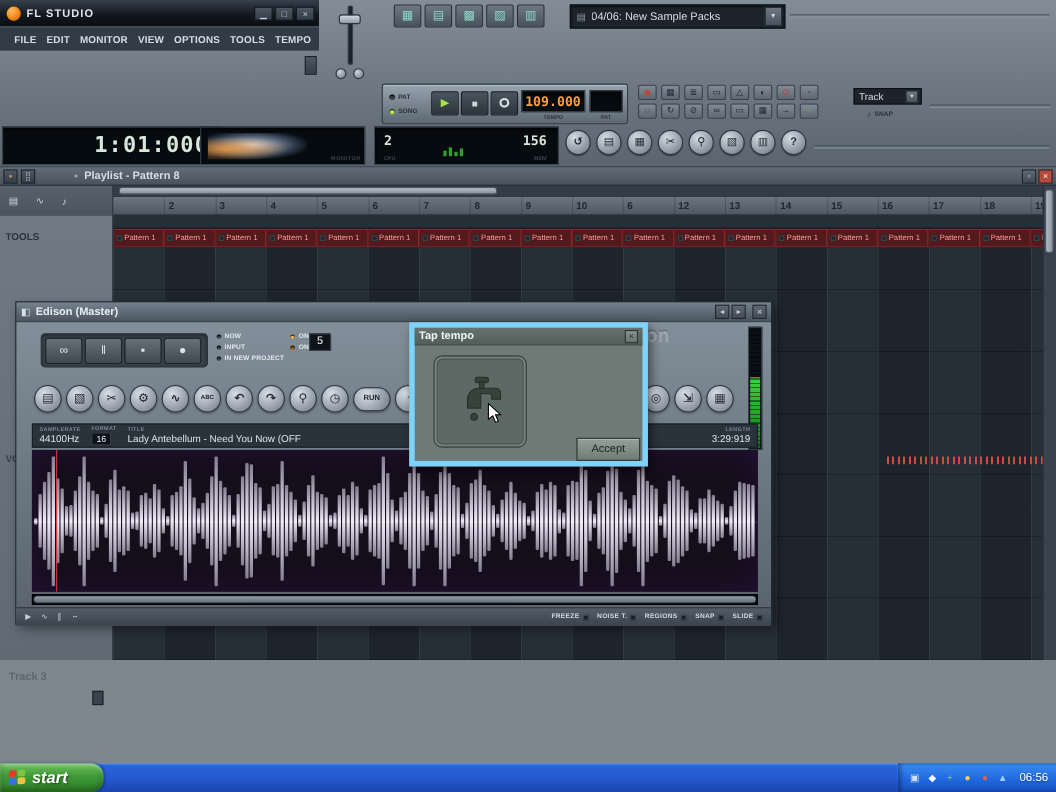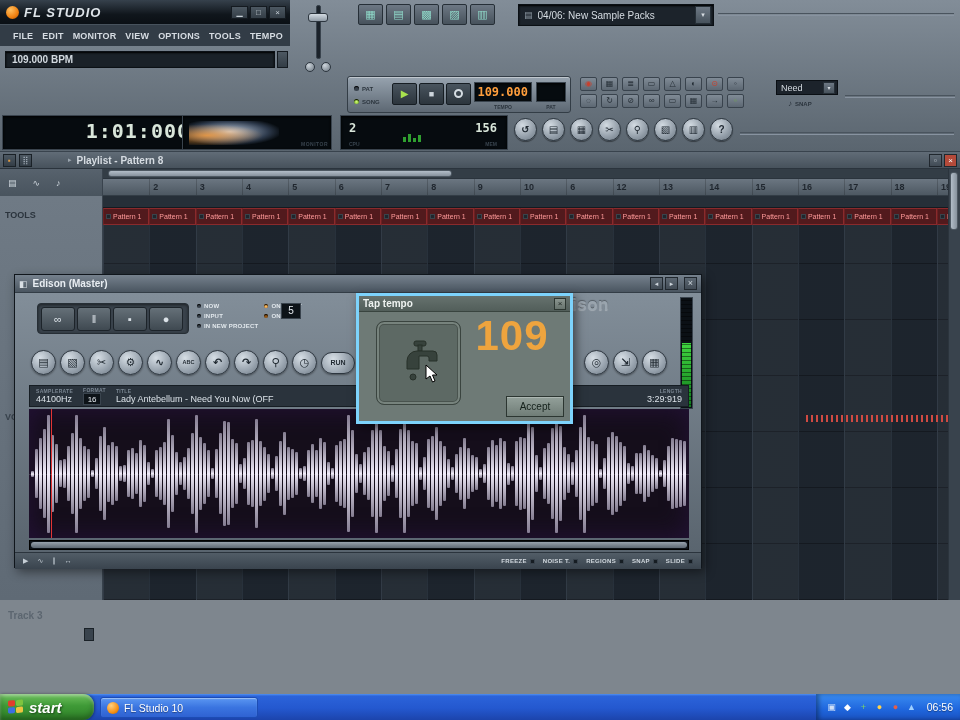--- a/index.html
+++ b/index.html
@@ -7,21 +7,21 @@
   body{font-family:"Liberation Sans","DejaVu Sans",sans-serif;cursor:default;}
   #screen{position:relative;width:960px;height:720px;background:#7e868e;overflow:hidden;}
 
   
   .top{position:absolute;left:0;top:0;width:960px;height:152px;background:linear-gradient(#828d98,#5a656f);border-bottom:1px solid #39434d;}
   .groove-h{position:absolute;height:3px;border-top:1px solid #4a545e;border-bottom:1px solid #8893a0;}
   .g1{left:718px;top:13px;width:236px;} .g2{left:845px;top:95px;width:110px;} .g3{left:740px;top:132px;width:214px;}
 
   .fl-titlebar{position:absolute;left:0;top:0;width:290px;height:24px;background:linear-gradient(#36414c,#10161c 60%,#0a0f14);display:flex;align-items:center;padding:0 4px;}
   .fl-logo{width:13px;height:13px;border-radius:50%;background:radial-gradient(circle at 35% 30%,#ffc060,#f08010 60%,#a04c00);margin:0 5px 0 2px;flex:none;}
-  .fl-title{color:#dfe5ea;font-size:13px;font-weight:bold;font-style:italic;letter-spacing:1px;flex:1;}
+  .fl-title{color:#dfe5ea;font-size:10px;font-weight:bold;letter-spacing:1px;flex:1;}
   .winbtn{width:17px;height:13px;background:linear-gradient(#4d5862,#333d46);border:1px solid #141a20;color:#c6cfd6;font-size:8px;line-height:11px;text-align:center;margin-left:2px;}
 
   .fl-menubar{position:absolute;left:0;top:24px;width:290px;height:22px;background:#323c46;border-top:1px solid #47525c;display:flex;align-items:center;gap:9px;padding-left:13px;}
   .menu-item{color:#d6dce2;font-size:9px;font-weight:bold;letter-spacing:.2px;}
 
   .fl-hintbar{position:absolute;left:5px;top:51px;width:270px;height:17px;background:#1a2128;border:1px solid #0b1015;box-shadow:inset 0 1px 2px #000;color:#d2d9df;font-size:10px;font-weight:bold;line-height:15px;padding-left:6px;}
   .hint-grip{position:absolute;left:277px;top:51px;width:11px;height:17px;background:linear-gradient(#4d5862,#333d46);border:1px solid #141a20;}
 
   .main-slider-track{position:absolute;left:316px;top:5px;width:5px;height:54px;background:#1b222a;border:1px solid #39434d;border-radius:2px;}
   .main-slider-handle{position:absolute;left:308px;top:13px;width:20px;height:9px;border-radius:3px;background:linear-gradient(#d3dbe2,#8f9aa5);border:1px solid #2d363f;}
@@ -160,21 +160,21 @@
   .ed-overview{position:absolute;left:14px;top:247px;width:660px;height:10px;background:#0c1117;border:1px solid #000;}
   .ed-overview-handle{position:absolute;inset:1px;background:linear-gradient(#97a2ad,#5d6873);border-radius:3px;}
   .ed-bottombar{position:absolute;left:0;top:259px;width:100%;height:17px;background:linear-gradient(#525d67,#3a444e);border-top:1px solid #2b343d;display:flex;align-items:center;padding:0 8px;gap:9px;}
   .ed-bicon{font-size:7px;color:#c6cfd6;}
   .ed-blabels{margin-left:auto;display:flex;gap:8px;align-items:center;}
   .ed-bl{display:flex;align-items:center;gap:3px;}
   .ed-bl span{font-size:6px;font-weight:bold;color:#d2d9df;letter-spacing:.3px;}
   .bl-led{width:5px;height:5px;background:#161d23;border:1px solid #39434d;}
 
   
-  .tapdlg{position:absolute;left:356px;top:293px;width:217px;height:131px;background:#6e7a76;border:3px solid #7dd3fc;box-shadow:3px 4px 9px rgba(0,0,0,.5);}
+  .tapdlg{position:absolute;left:372px;top:293px;width:217px;height:131px;background:#6e7a76;border:5px solid #7dd3fc;box-shadow:3px 4px 9px rgba(0,0,0,.5);}
   .tap-titlebar{position:absolute;left:0;top:0;width:100%;height:16px;background:linear-gradient(#66726e,#525e5a);border-bottom:1px solid #39443f;display:flex;align-items:center;padding:0 4px;}
   .tap-title{font-size:10px;font-weight:bold;color:#eef2f0;flex:1;}
   .tap-close{width:12px;height:12px;background:linear-gradient(#8a958f,#68746e);border:1px solid #2c3631;color:#1d2622;font-size:8px;line-height:10px;text-align:center;}
   .tap-faucet{position:absolute;left:17px;top:25px;width:85px;height:84px;background:#5d6964;border:1px solid #3a443f;border-radius:8px;box-shadow:inset 0 0 0 2px #77837d,inset 0 0 0 3px #49534e;display:flex;align-items:center;justify-content:center;}
   .tap-cursor{position:absolute;left:48px;top:42px;}
   .tap-value{position:absolute;left:100px;top:16px;width:106px;text-align:center;font-size:42px;font-weight:bold;color:#eea43e;letter-spacing:1px;}
   .tap-accept{position:absolute;left:147px;top:100px;width:58px;height:21px;background:linear-gradient(#93a09a,#707d77);border:1px solid #2c3631;box-shadow:inset 0 1px 0 rgba(255,255,255,.25);font-size:10px;color:#14201a;text-align:center;line-height:19px;}
 
   
   .taskbar{position:absolute;left:0;top:694px;width:960px;height:26px;background:linear-gradient(#5291f0 0%,#2b63da 8%,#2458cf 55%,#1c44ac 100%);}
@@ -215,21 +215,20 @@
           <div class="menu-item" data-name="menu-file">FILE</div>
           <div class="menu-item" data-name="menu-edit">EDIT</div>
           <div class="menu-item" data-name="menu-channels">MONITOR</div>
           <div class="menu-item" data-name="menu-view">VIEW</div>
           <div class="menu-item" data-name="menu-options">OPTIONS</div>
           <div class="menu-item" data-name="menu-tools">TOOLS</div>
           <div class="menu-item" data-name="menu-help">TEMPO</div>
         </div>
     </div>
 
-    <div class="fl-hintbar" data-name="hint-bar">109.000 BPM</div>
     <div class="hint-grip" data-name="hint-bar-grip"></div>
 
     <div class="main-slider-track" data-name="master-volume-slider"></div>
     <div class="main-slider-handle" data-name="master-volume-handle"></div>
     <div class="knob k1" data-name="master-pitch-knob"></div>
     <div class="knob k2" data-name="shuffle-knob"></div>
 
     <div class="view-buttons" data-name="view-toolbar">
       <div style="display:flex;gap:3px;">
           <div class="view-btn" data-name="playlist-view-button">▦</div>
@@ -285,21 +284,21 @@
           <div class="sc-icon" data-name="note-off-icon">⊘</div>
           <div class="sc-icon" data-name="multilink-icon">∞</div>
           <div class="sc-icon" data-name="scroll-follow-icon">▭</div>
           <div class="sc-icon" data-name="grid-snap-icon">▦</div>
           <div class="sc-icon" data-name="perf-mode-icon">→</div>
           <div class="sc-icon" data-name="song-loop-icon" style="color: rgb(111, 174, 58);">◦</div>
         </div>
     </div>
 
     <div class="snap-box" data-name="snap-selector">
-      <span class="dd-text" data-name="snap-value">Need</span>
+      <span class="dd-text" data-name="snap-value">Track</span>
       <span class="dd-arrow-btn" data-name="chevron-down-icon">▾</span>
     </div>
     <div class="snap-label-row" data-name="snap-label-row">
       <span class="glyph" data-name="note-icon">♪</span>
       <span class="txt" data-name="snap-label">SNAP</span>
     </div>
 
     <div class="lcd time-panel" data-name="time-display">
       <div class="time-value" data-name="song-position-time">1:01:000</div>
     </div>
@@ -786,40 +785,35 @@
           <rect x="23" y="6" width="12" height="5" rx="2"></rect>
           <rect x="27" y="10" width="4" height="6"></rect>
           <path d="M26 16 h16 a4 4 0 0 1 4 4 v6 h-8 v-3 a2 2 0 0 0 -2 -2 h-8 v13 h-12 v-8 a10 10 0 0 1 10 -10 z"></path>
           <circle cx="22" cy="42" r="3"></circle>
         </g>
       </svg>
       <svg class="tap-cursor" width="14" height="20" viewBox="0 0 14 20" data-name="cursor-icon">
         <path d="M1 1 L1 15 L5 12 L7.5 18 L10 17 L7.5 11 L12 11 Z" fill="#ffffff" stroke="#000000" stroke-width="1"></path>
       </svg>
     </div>
-    <div class="tap-value" data-name="tapped-bpm-value">109</div>
     <div class="tap-accept" data-name="accept-button">Accept</div>
   </div>
 
   <div class="track3-label" data-name="track3-label">Track 3</div>
   <div class="desk-frag" data-name="window-fragment"></div>
 
   <div class="taskbar" data-name="taskbar">
     <div class="start-btn" data-name="start-button">
       <span class="start-flag" data-name="windows-logo-icon">
         <i class="f-red"></i>
           <i class="f-green"></i>
           <i class="f-blue"></i>
           <i class="f-yellow"></i>
       </span>
       <span class="start-text" data-name="start-label">start</span>
-    </div>
-    <div class="task-btn" data-name="taskbar-task-fl-studio">
-      <span class="task-icon" data-name="fl-studio-icon"></span>
-      <span class="task-label">FL Studio 10</span>
     </div>
     <div class="tray" data-name="system-tray">
       <span style="display:flex;gap:3px;">
           <span class="tray-icon" data-name="display-settings-icon" style="color: rgb(207, 224, 248);">▣</span>
           <span class="tray-icon" data-name="volume-icon" style="color: rgb(255, 255, 255);">◆</span>
           <span class="tray-icon" data-name="security-icon" style="color: rgb(121, 210, 106);">+</span>
           <span class="tray-icon" data-name="updates-icon" style="color: rgb(255, 210, 74);">●</span>
           <span class="tray-icon" data-name="messenger-icon" style="color: rgb(228, 95, 74);">●</span>
           <span class="tray-icon" data-name="network-icon" style="color: rgb(159, 208, 255);">▲</span>
         </span>

